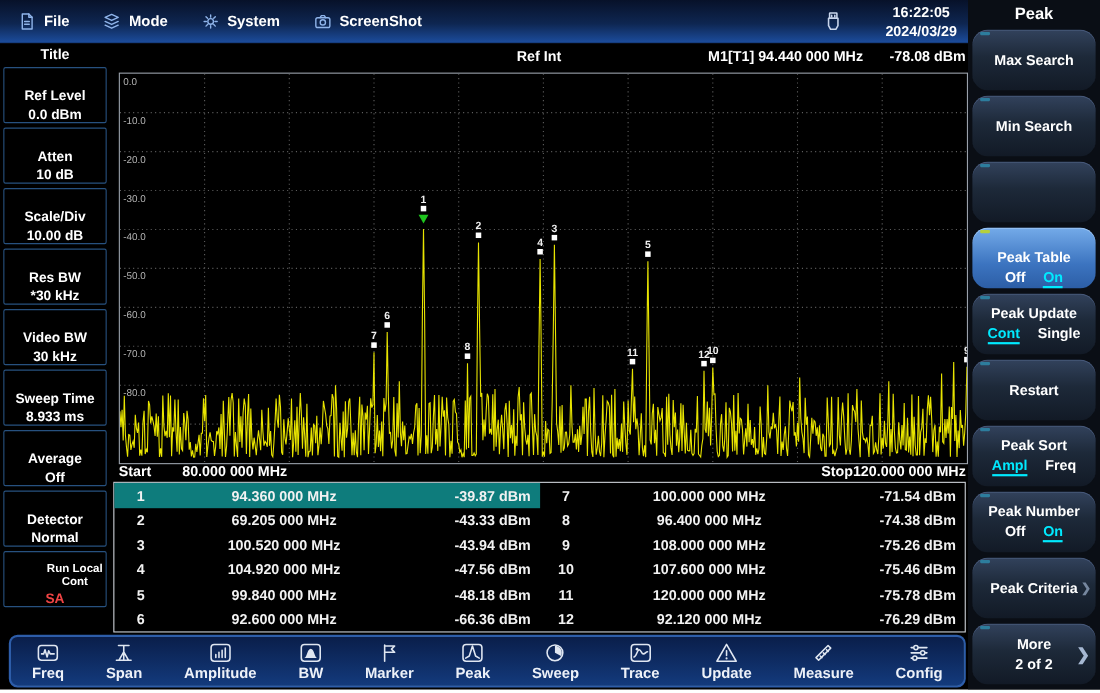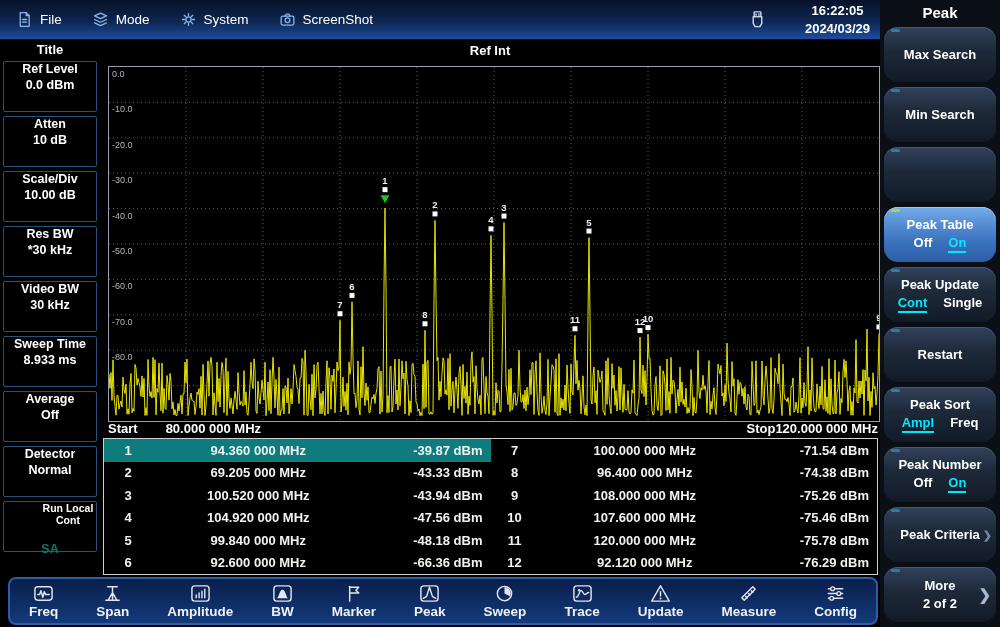--- a/index.html
+++ b/index.html
@@ -2,51 +2,51 @@
 <html><head>
 <meta charset="utf-8">
 <style>
   html,body{margin:0;padding:0;background:#fff;}
   .screen{position:relative;width:1000px;height:627px;background:#000;font-family:"Liberation Sans",sans-serif;overflow:hidden;user-select:none;}
 
   
   .topbar{position:absolute;left:0;top:0;width:880px;height:40px;box-sizing:border-box;
     background:linear-gradient(180deg,#071129 0%,#0e2651 55%,#1c4d9e 100%);
     display:flex;align-items:center;padding:0 10px 0 16px;gap:30px;border-bottom:1px solid #060b16;}
-  .menu{display:flex;align-items:center;gap:7px;color:#fff;font-weight:400;font-size:13.5px;cursor:pointer;text-align:center;}
+  .menu{display:flex;align-items:center;gap:7px;color:#fff;font-weight:700;font-size:13.5px;cursor:pointer;text-align:center;}
   .menu .icon{width:17px;height:17px;color:#8fb4ea;}
   .icon svg{width:100%;height:100%;display:block;}
   .topbar-spacer{flex:1;}
   .usb{width:19px;height:19px;color:#c9d6ec;}
   .clock{color:#fff;font-size:13px;font-weight:700;text-align:center;line-height:1.35;margin-left:8px;white-space:nowrap;}
 
   
   .rightpanel{position:absolute;left:880px;top:0;width:120px;height:627px;background:#0a0e15;box-sizing:border-box;padding:0 4px;}
   .rp-title{height:27px;line-height:26px;text-align:center;color:#fff;font-size:15px;font-weight:700;}
   .rpbtn{position:relative;height:55px;margin-bottom:5px;border-radius:14px;cursor:pointer;
     background:linear-gradient(180deg,#32425c 0%,#1d2939 45%,#121a26 100%);
     box-shadow:inset 0 1px 0 #47597a;
     display:flex;flex-direction:column;align-items:center;justify-content:center;gap:3px;
     color:#fff;font-size:13px;font-weight:700;text-align:center;}
   .rpbtn .notch{position:absolute;top:2px;left:7px;width:9px;height:3px;background:#2d7d9d;border-radius:1px;}
-  .rpbtn.hl{background:linear-gradient(180deg,#74abe9 0%,#3c74c0 60%,#2c5ea6 100%);box-shadow:inset 0 1px 0 #9cc4f2;}
+  .rpbtn.hl{background:linear-gradient(180deg,#74abe9 0%,#3c74c0 60%,#2c5ea6 100%);box-shadow:inset 0 1px 0 #9cc4f2;justify-content:flex-end;}
   .rpbtn.hl .notch{background:#b5d03c;}
   .opts{display:flex;gap:16px;}
   .opt.active{color:#00eaff;border-bottom:2px solid #00eaff;padding-bottom:1px;}
   .chev{position:absolute;right:5px;top:50%;transform:translateY(-50%);color:#a6b8d2;font-size:15px;font-weight:700;}
   .chev.small{font-size:11px;color:#76879f;right:4px;}
 
   
   .leftpanel{position:absolute;left:0;top:40px;width:100px;height:535px;background:#000;}
   .lp-title{height:21px;line-height:20px;text-align:center;color:#fff;font-weight:700;font-size:13px;}
   .lbox{margin:0 3px 4px 3px;height:49px;border:1px solid #27517f;border-radius:2px;cursor:pointer;
-    display:flex;flex-direction:column;align-items:center;justify-content:flex-start;gap:2px;
+    display:flex;flex-direction:column;align-items:center;justify-content:flex-end;gap:2px;
     color:#fff;font-weight:700;font-size:12.5px;text-align:center;line-height:1.15;}
   .lbox.small-label .lab{font-size:10.5px;margin-left:36px;}
-  .cyan{color:#0f766e;margin-top:14px;}
+  .cyan{color:#ef4444;}
 
   
   .chart-header{position:absolute;left:100px;top:40px;width:780px;height:24px;color:#fff;font-weight:700;font-size:13px;}
   .ref{position:absolute;left:0;right:0;top:3px;text-align:center;}
   .m1{position:absolute;right:2px;top:3px;display:flex;gap:24px;}
   .plot{position:absolute;left:108px;top:66px;width:770px;height:354px;border:1px solid #9aa1ab;background:#000;}
   .startstop{position:absolute;left:100px;top:421px;width:780px;height:17px;color:#fff;font-weight:700;font-size:13px;}
   .ss-start{position:absolute;left:8px;top:0;display:flex;gap:28px;}
   .ss-stop{position:absolute;right:2px;top:0;display:flex;}
 
@@ -163,20 +163,24 @@
         </div>
         <div class="lbox small-label">
           <div class="lab">Run Local Cont</div>
           <div class="val cyan">SA</div>
         </div>
       </div>
   </div>
 
   <div class="chart-header">
     <span class="ref">Ref Int</span>
+    <span class="m1">
+      <span>M1[T1] 94.440 000 MHz</span>
+      <span>-78.08 dBm</span>
+    </span>
   </div>
 
   <div class="plot" id="plot"><svg width="770" height="354" viewBox="0 0 770 354">
         <g>
           <line x1="77" y1="0" x2="77" y2="354" stroke="#5d5d5d" stroke-width="1" stroke-dasharray="1,3"></line>
           <line x1="154" y1="0" x2="154" y2="354" stroke="#5d5d5d" stroke-width="1" stroke-dasharray="1,3"></line>
           <line x1="231" y1="0" x2="231" y2="354" stroke="#5d5d5d" stroke-width="1" stroke-dasharray="1,3"></line>
           <line x1="308" y1="0" x2="308" y2="354" stroke="#5d5d5d" stroke-width="1" stroke-dasharray="1,3"></line>
           <line x1="385" y1="0" x2="385" y2="354" stroke="#5d5d5d" stroke-width="1" stroke-dasharray="1,3"></line>
           <line x1="462" y1="0" x2="462" y2="354" stroke="#5d5d5d" stroke-width="1" stroke-dasharray="1,3"></line>

